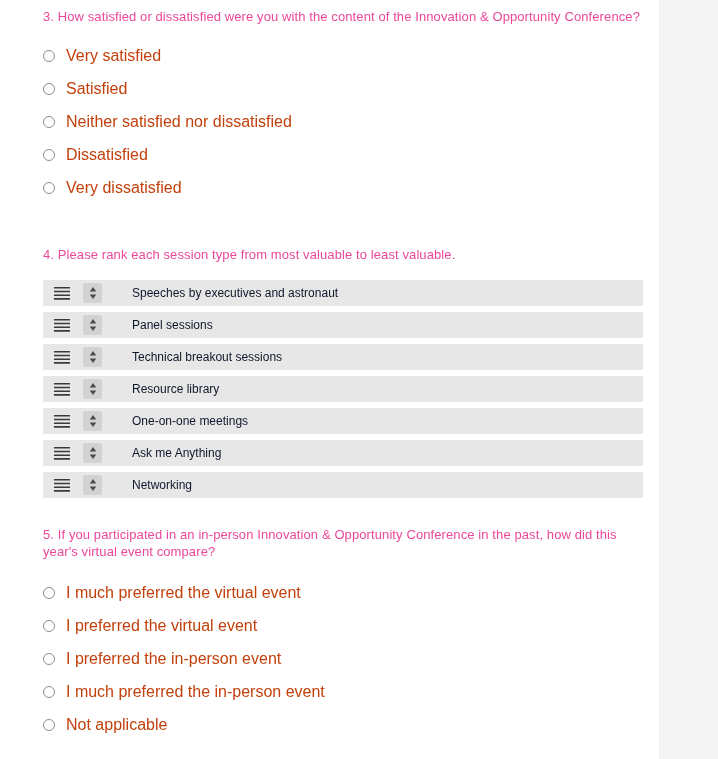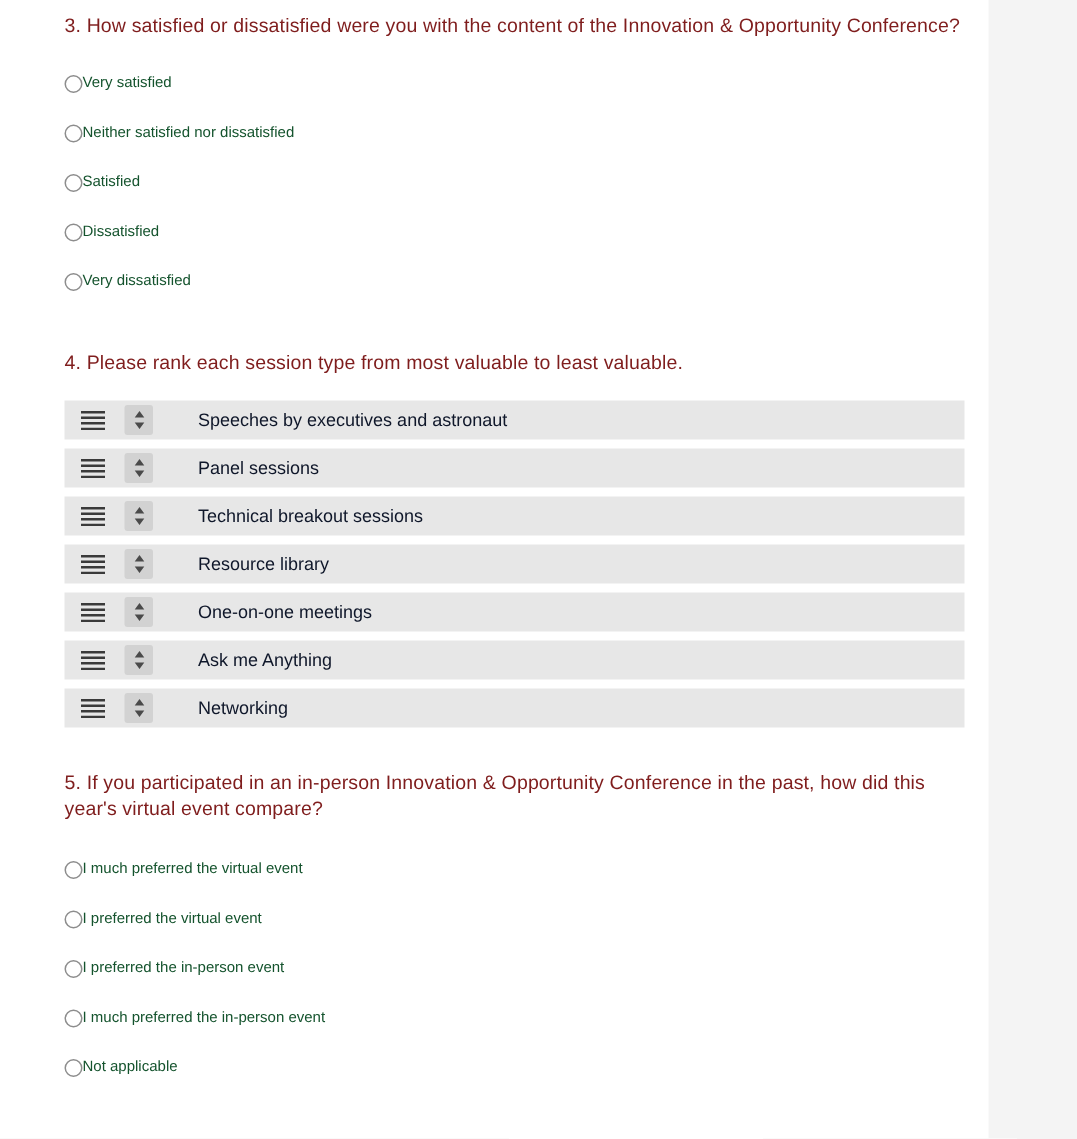--- a/index.html
+++ b/index.html
@@ -13,21 +13,21 @@
   }
   .card {
     width: 659px;
     height: 759px;
     background: #ffffff;
     padding: 8px 16px 0 43px;
   }
   .q-title {
     font-size: 13px;
     font-weight: 400;
-    color: #7f1d1d;
+    color: #ec4899;
     margin: 0;
     line-height: 17px;
     max-width: 618px;
     letter-spacing: 0.1px;
   }
   .options { margin-top: 14px; }
   .option {
     display: flex;
     align-items: center;
     height: 33px;
@@ -35,24 +35,25 @@
   }
   .radio {
     width: 12px;
     height: 12px;
     border: 1px solid #8d8d8d;
     border-radius: 50%;
     background: #ffffff;
     flex: none;
   }
   .option-label {
-    font-size: 10px;
-    color: #14532d;
-  }
-  .q4 { margin-top: 29px; }
+    margin-left: 11px;
+    font-size: 16px;
+    color: #c2410c;
+  }
+  .q4 { margin-top: 42px; }
   .rank-list { margin-top: 17px; }
   .rank-row {
     display: flex;
     align-items: center;
     width: 600px;
     height: 26px;
     background: #e7e7e7;
     margin-bottom: 6px;
   }
   .drag-handle {
@@ -89,25 +90,25 @@
 
   <section>
     <h2 class="q-title">3. How satisfied or dissatisfied were you with the content of the Innovation &amp; Opportunity Conference?</h2>
     <div class="options">
       <label class="option">
         <span class="radio"></span>
         <span class="option-label">Very satisfied</span>
       </label>
       <label class="option">
         <span class="radio"></span>
+        <span class="option-label">Satisfied</span>
+      </label>
+      <label class="option">
+        <span class="radio"></span>
         <span class="option-label">Neither satisfied nor dissatisfied</span>
-      </label>
-      <label class="option">
-        <span class="radio"></span>
-        <span class="option-label">Satisfied</span>
       </label>
       <label class="option">
         <span class="radio"></span>
         <span class="option-label">Dissatisfied</span>
       </label>
       <label class="option">
         <span class="radio"></span>
         <span class="option-label">Very dissatisfied</span>
       </label>
     </div>

